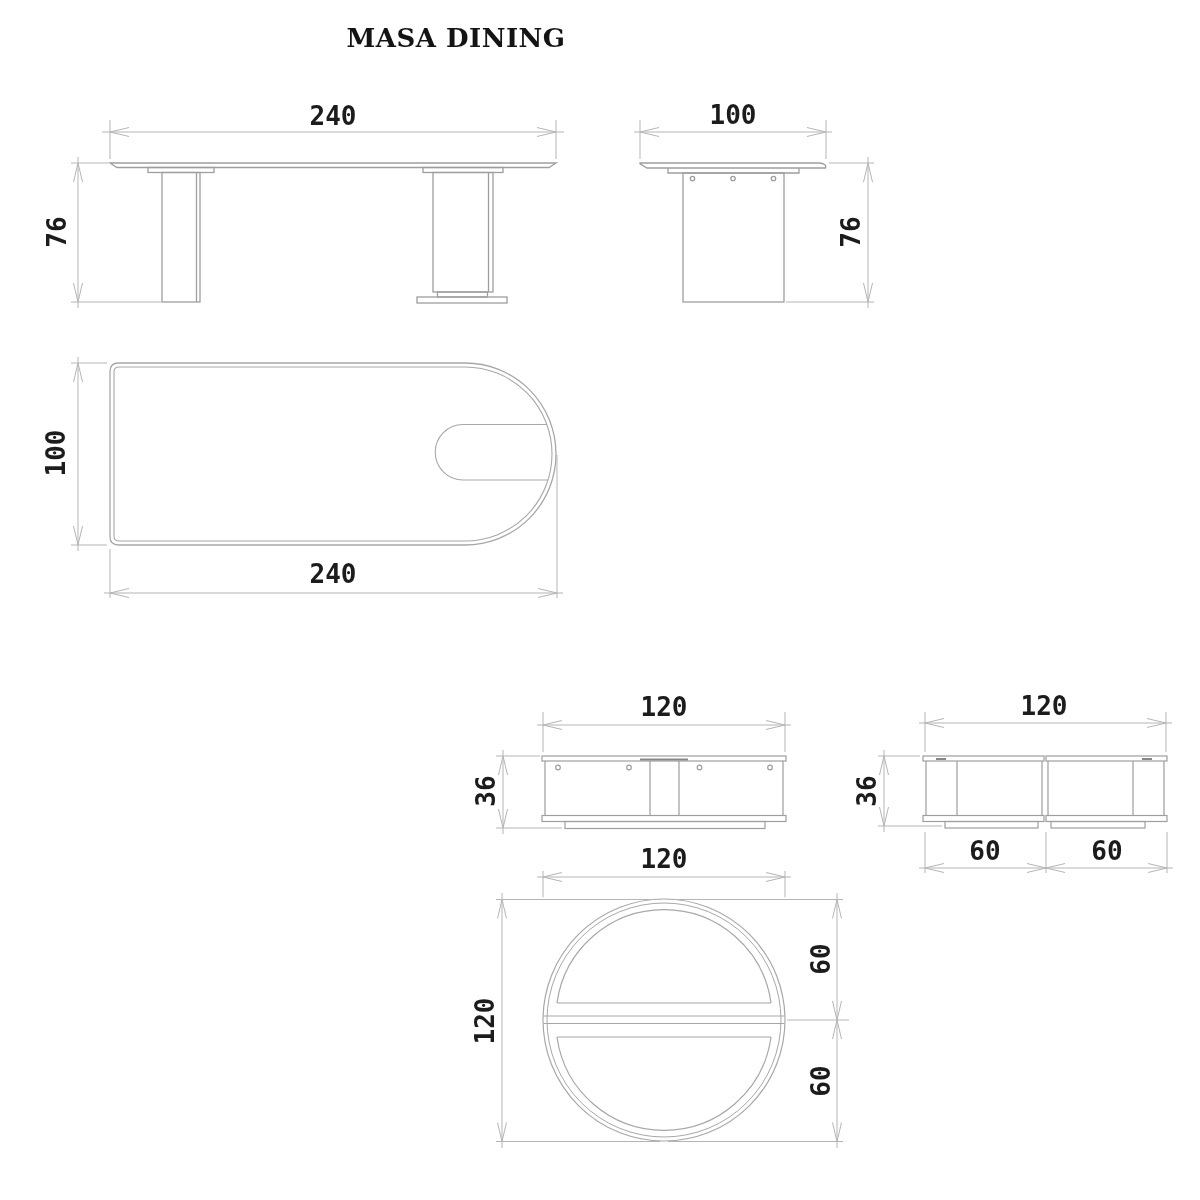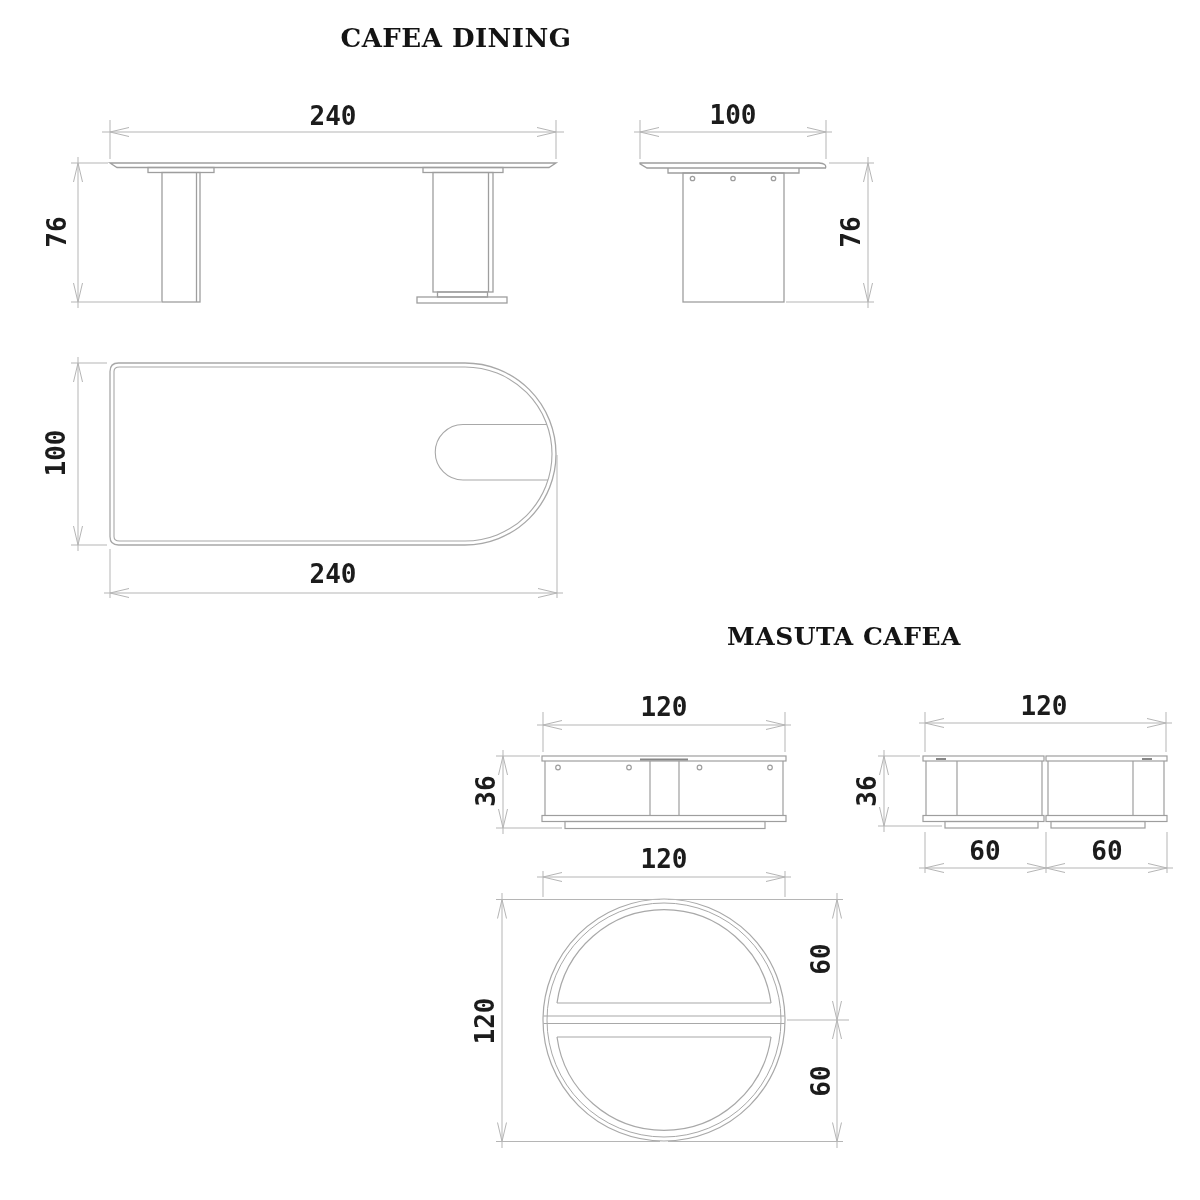--- a/index.html
+++ b/index.html
@@ -151,22 +151,21 @@
     </g>
     <g stroke="#b5b5b5" stroke-width="1">
       <path d="M668,899.5 H843 M787,1020 H849 M668,1141.5 H843 M837,893 V1148"></path>
       <use href="#arr" transform="translate(837,899.5) rotate(90)"></use>
       <use href="#arr" transform="translate(837,1020) rotate(-90)"></use>
       <use href="#arr" transform="translate(837,1020) rotate(90)"></use>
       <use href="#arr" transform="translate(837,1141.5) rotate(-90)"></use>
     </g>
   </svg>
 
-  <div class="title" style="left:456px;top:38px;">CAFEA DINING</div>
-  <div class="title" style="left:844px;top:636px;font-size:25px;">MASUTA CAFEA</div>
+  <div class="title" style="left:456px;top:38px;">MASA DINING</div>
 
   <div class="lbl" style="left:333px;top:116px;">240</div>
   <div class="lbl rot" style="left:57px;top:232px;">76</div>
   <div class="lbl" style="left:733px;top:115px;">100</div>
   <div class="lbl rot" style="left:851px;top:232px;">76</div>
   <div class="lbl rot" style="left:56px;top:453px;">100</div>
   <div class="lbl" style="left:333px;top:574px;">240</div>
 
   <div class="lbl" style="left:664px;top:707px;">120</div>
   <div class="lbl rot" style="left:486px;top:791px;">36</div>

